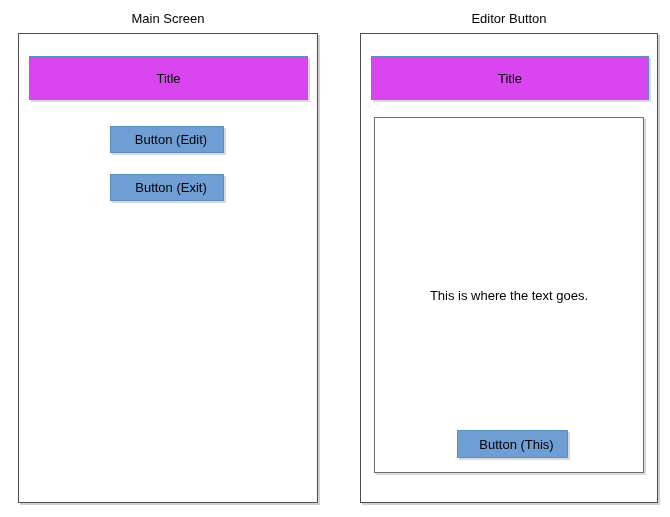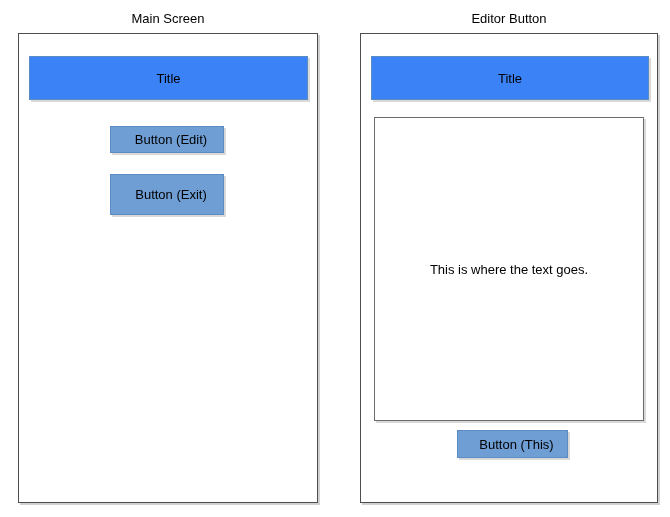--- a/index.html
+++ b/index.html
@@ -32,21 +32,21 @@
     position: absolute;
     background: #ffffff;
     border: 1px solid #4d4d4d;
     box-shadow: 2px 2px 0 0 rgba(0,0,0,0.18);
     box-sizing: border-box;
   }
 
   
   .title-bar {
     position: absolute;
-    background: #3b82f6;
+    background: #d946ef;
     border: 1px solid #5b8cc4;
     box-shadow: 2px 2px 0 0 rgba(0,0,0,0.15);
     box-sizing: border-box;
     display: flex;
     align-items: center;
     justify-content: center;
     font-size: 13px;
     color: #000000;
   }
 
@@ -84,27 +84,27 @@
   .text-area .text-area-content {
     text-align: center;
     padding: 0 8px;
   }
 
   
   #caption-main        { left: 18px;  top: 11px;  width: 300px; }
   #frame-main          { left: 18px;  top: 33px;  width: 300px; height: 470px; }
   #title-bar-main      { left: 29px;  top: 56px;  width: 279px; height: 44px; }
   #button-edit         { left: 110px; top: 126px; width: 114px; height: 27px; }
-  #button-exit         { left: 110px; top: 174px; width: 114px; height: 41px; }
+  #button-exit         { left: 110px; top: 174px; width: 114px; height: 27px; }
 
   
   #caption-editor      { left: 360px; top: 11px;  width: 298px; }
   #frame-editor        { left: 360px; top: 33px;  width: 298px; height: 470px; }
   #title-bar-editor    { left: 371px; top: 56px;  width: 278px; height: 44px; }
-  #text-area-editor    { left: 374px; top: 117px; width: 270px; height: 304px; }
+  #text-area-editor    { left: 374px; top: 117px; width: 270px; height: 356px; }
   #button-save         { left: 457px; top: 430px; width: 111px; height: 28px; }
 </style>
 </head>
 <body>
 
 <div class="screen-caption" id="caption-main">Main Screen</div>
 
 <div class="mock-frame" id="frame-main"></div>
 
 <div class="title-bar" id="title-bar-main">

